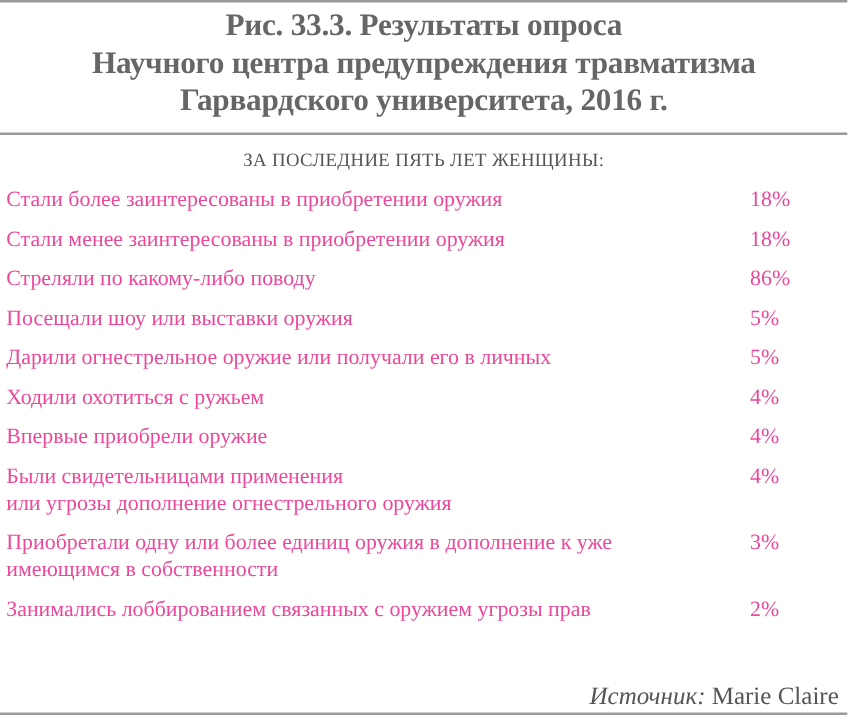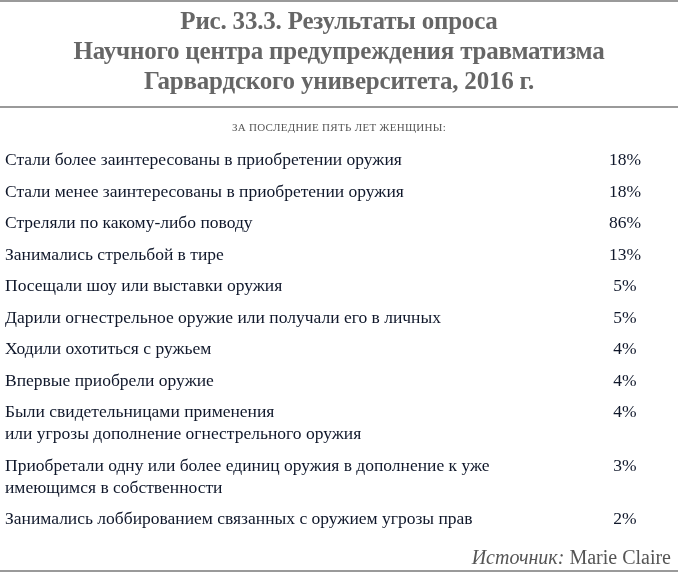--- a/index.html
+++ b/index.html
@@ -6,28 +6,28 @@
   body { width:678px; height:574px; position:relative; overflow:hidden; color:#555555; }
   .rule { position:absolute; left:0; width:678px; height:2px; background:#9a9a9a; }
   .rule.top { top:0; }
   .rule.mid { top:106px; }
   .rule.bottom { top:570px; }
   .title { position:absolute; top:6px; left:0; width:678px; text-align:center;
            font-family:"Liberation Serif","DejaVu Serif",serif; font-weight:bold;
            font-size:25px; line-height:30px; color:#666666; letter-spacing:-0.2px; }
   .title div { white-space:nowrap; }
   .subheading { position:absolute; top:121px; left:0; width:678px; text-align:center;
-                font-family:"Liberation Serif","DejaVu Serif",serif; font-size:11px;
+                font-family:"Liberation Serif","DejaVu Serif",serif; font-size:15px;
                 color:#555555; letter-spacing:0.3px; }
   .rows { position:absolute; top:148px; left:5px; width:645px; }
   .row { display:flex; justify-content:space-between; align-items:flex-start;
          font-family:"Liberation Serif","DejaVu Serif",serif; font-size:17.5px;
-         line-height:22px; color:#0f172a; margin-bottom:9.5px; }
+         line-height:22px; color:#ec4899; margin-bottom:9.5px; }
   .row .label { white-space:pre-line; max-width:560px; }
-  .row .val { text-align:center; width:50px; }
+  .row .val { text-align:left; width:50px; }
   .source { position:absolute; top:546px; right:7px;
             font-family:"Liberation Serif","DejaVu Serif",serif; font-size:20px; color:#555555; }
   .source .src-label { font-style:italic; }
 </style>
 </head>
 <body>
 
 <div class="rule top"></div>
 
 <div class="title">
@@ -45,24 +45,20 @@
     <span class="label">Стали более заинтересованы в приобретении оружия</span>
     <span class="val">18%</span>
   </div>
   <div class="row">
     <span class="label">Стали менее заинтересованы в приобретении оружия</span>
     <span class="val">18%</span>
   </div>
   <div class="row">
     <span class="label">Стреляли по какому-либо поводу</span>
     <span class="val">86%</span>
-  </div>
-  <div class="row">
-    <span class="label">Занимались стрельбой в тире</span>
-    <span class="val">13%</span>
   </div>
   <div class="row">
     <span class="label">Посещали шоу или выставки оружия</span>
     <span class="val">5%</span>
   </div>
   <div class="row">
     <span class="label">Дарили огнестрельное оружие или получали его в личных</span>
     <span class="val">5%</span>
   </div>
   <div class="row">

